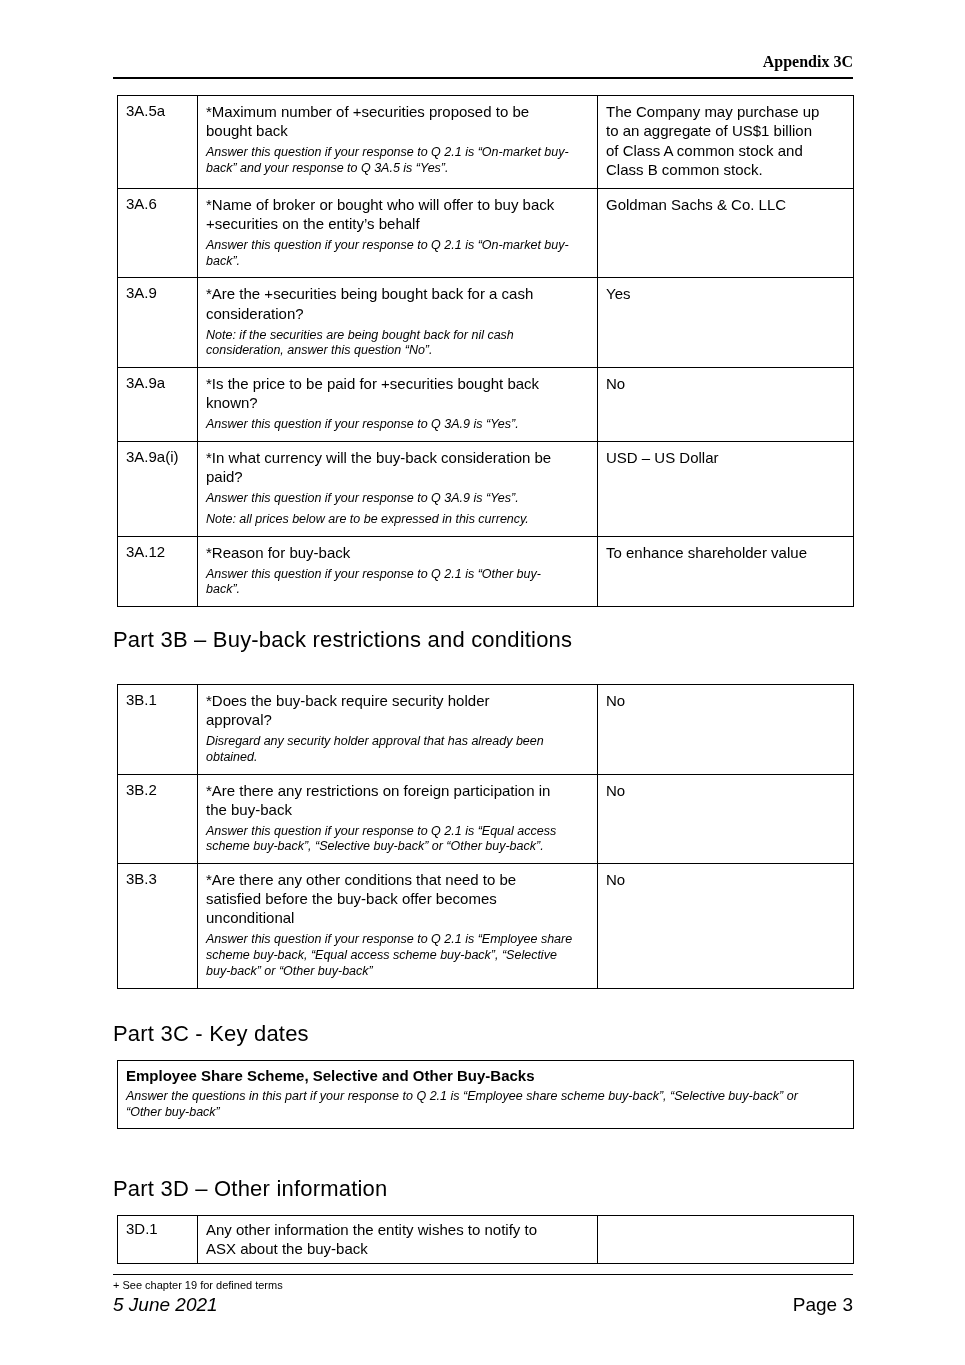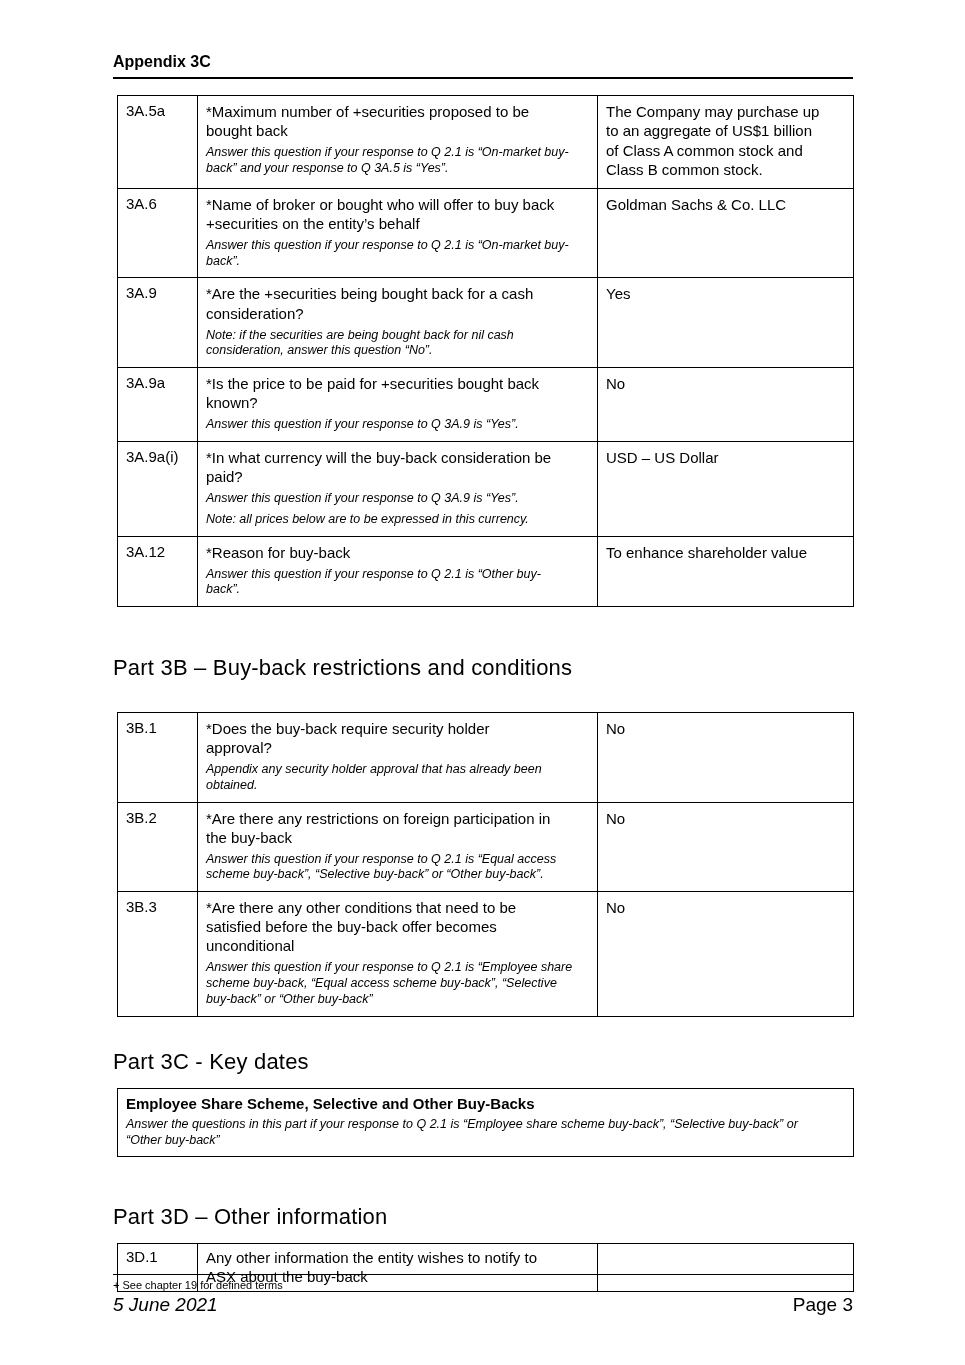--- a/index.html
+++ b/index.html
@@ -5,26 +5,26 @@
   * { box-sizing: border-box; }
   html,body { margin:0; padding:0; background:#ffffff; }
   body {
     width:965px; height:1365px; position:relative;
     font-family:"Liberation Sans", sans-serif; color:#000;
     -webkit-font-smoothing:antialiased;
   }
   .content { position:absolute; left:113px; top:0; width:740px; }
 
   
-  .doc-header { padding-top:53px; text-align:left; font-weight:bold; font-size:16px; line-height:1.18; }
+  .doc-header { padding-top:53px; text-align:right; font-weight:bold; font-size:16px; line-height:1.18;font-family:Liberation Serif, serif; }
   .header-rule { border-bottom:2px solid #000; margin-top:5px; }
 
   
   .part-heading { font-size:22px; font-weight:normal; letter-spacing:0.2px; }
-  .h-3b { margin:48px 0 31px 0; }
+  .h-3b { margin:20px 0 31px 0; }
   .h-3c { margin:32px 0 13px 0; }
   .h-3d { margin:47px 0 13px 0; }
 
   
   table.form { border-collapse:collapse; margin-left:4px; width:736px; table-layout:fixed; }
   table.form td { border:1.5px solid #000; vertical-align:top; padding:6px 8px 8px 8px; }
   col.c-id { width:80px; }
   col.c-q  { width:400px; }
   col.c-a  { width:256px; }
 
@@ -146,21 +146,21 @@
         <col class="c-id">
         <col class="c-q">
         <col class="c-a">
       </colgroup>
     <tbody>
         <tr>
       <td class="id-cell">3B.1</td>
       <td>
         <p class="q-main">*Does the buy-back require security holder
 approval?</p>
-        <p class="q-note">Appendix any security holder approval that has already been
+        <p class="q-note">Disregard any security holder approval that has already been
 obtained.</p>
       </td>
       <td>
         <p class="a-text">No</p>
       </td>
     </tr>
     <tr>
       <td class="id-cell">3B.2</td>
       <td>
         <p class="q-main">*Are there any restrictions on foreign participation in

